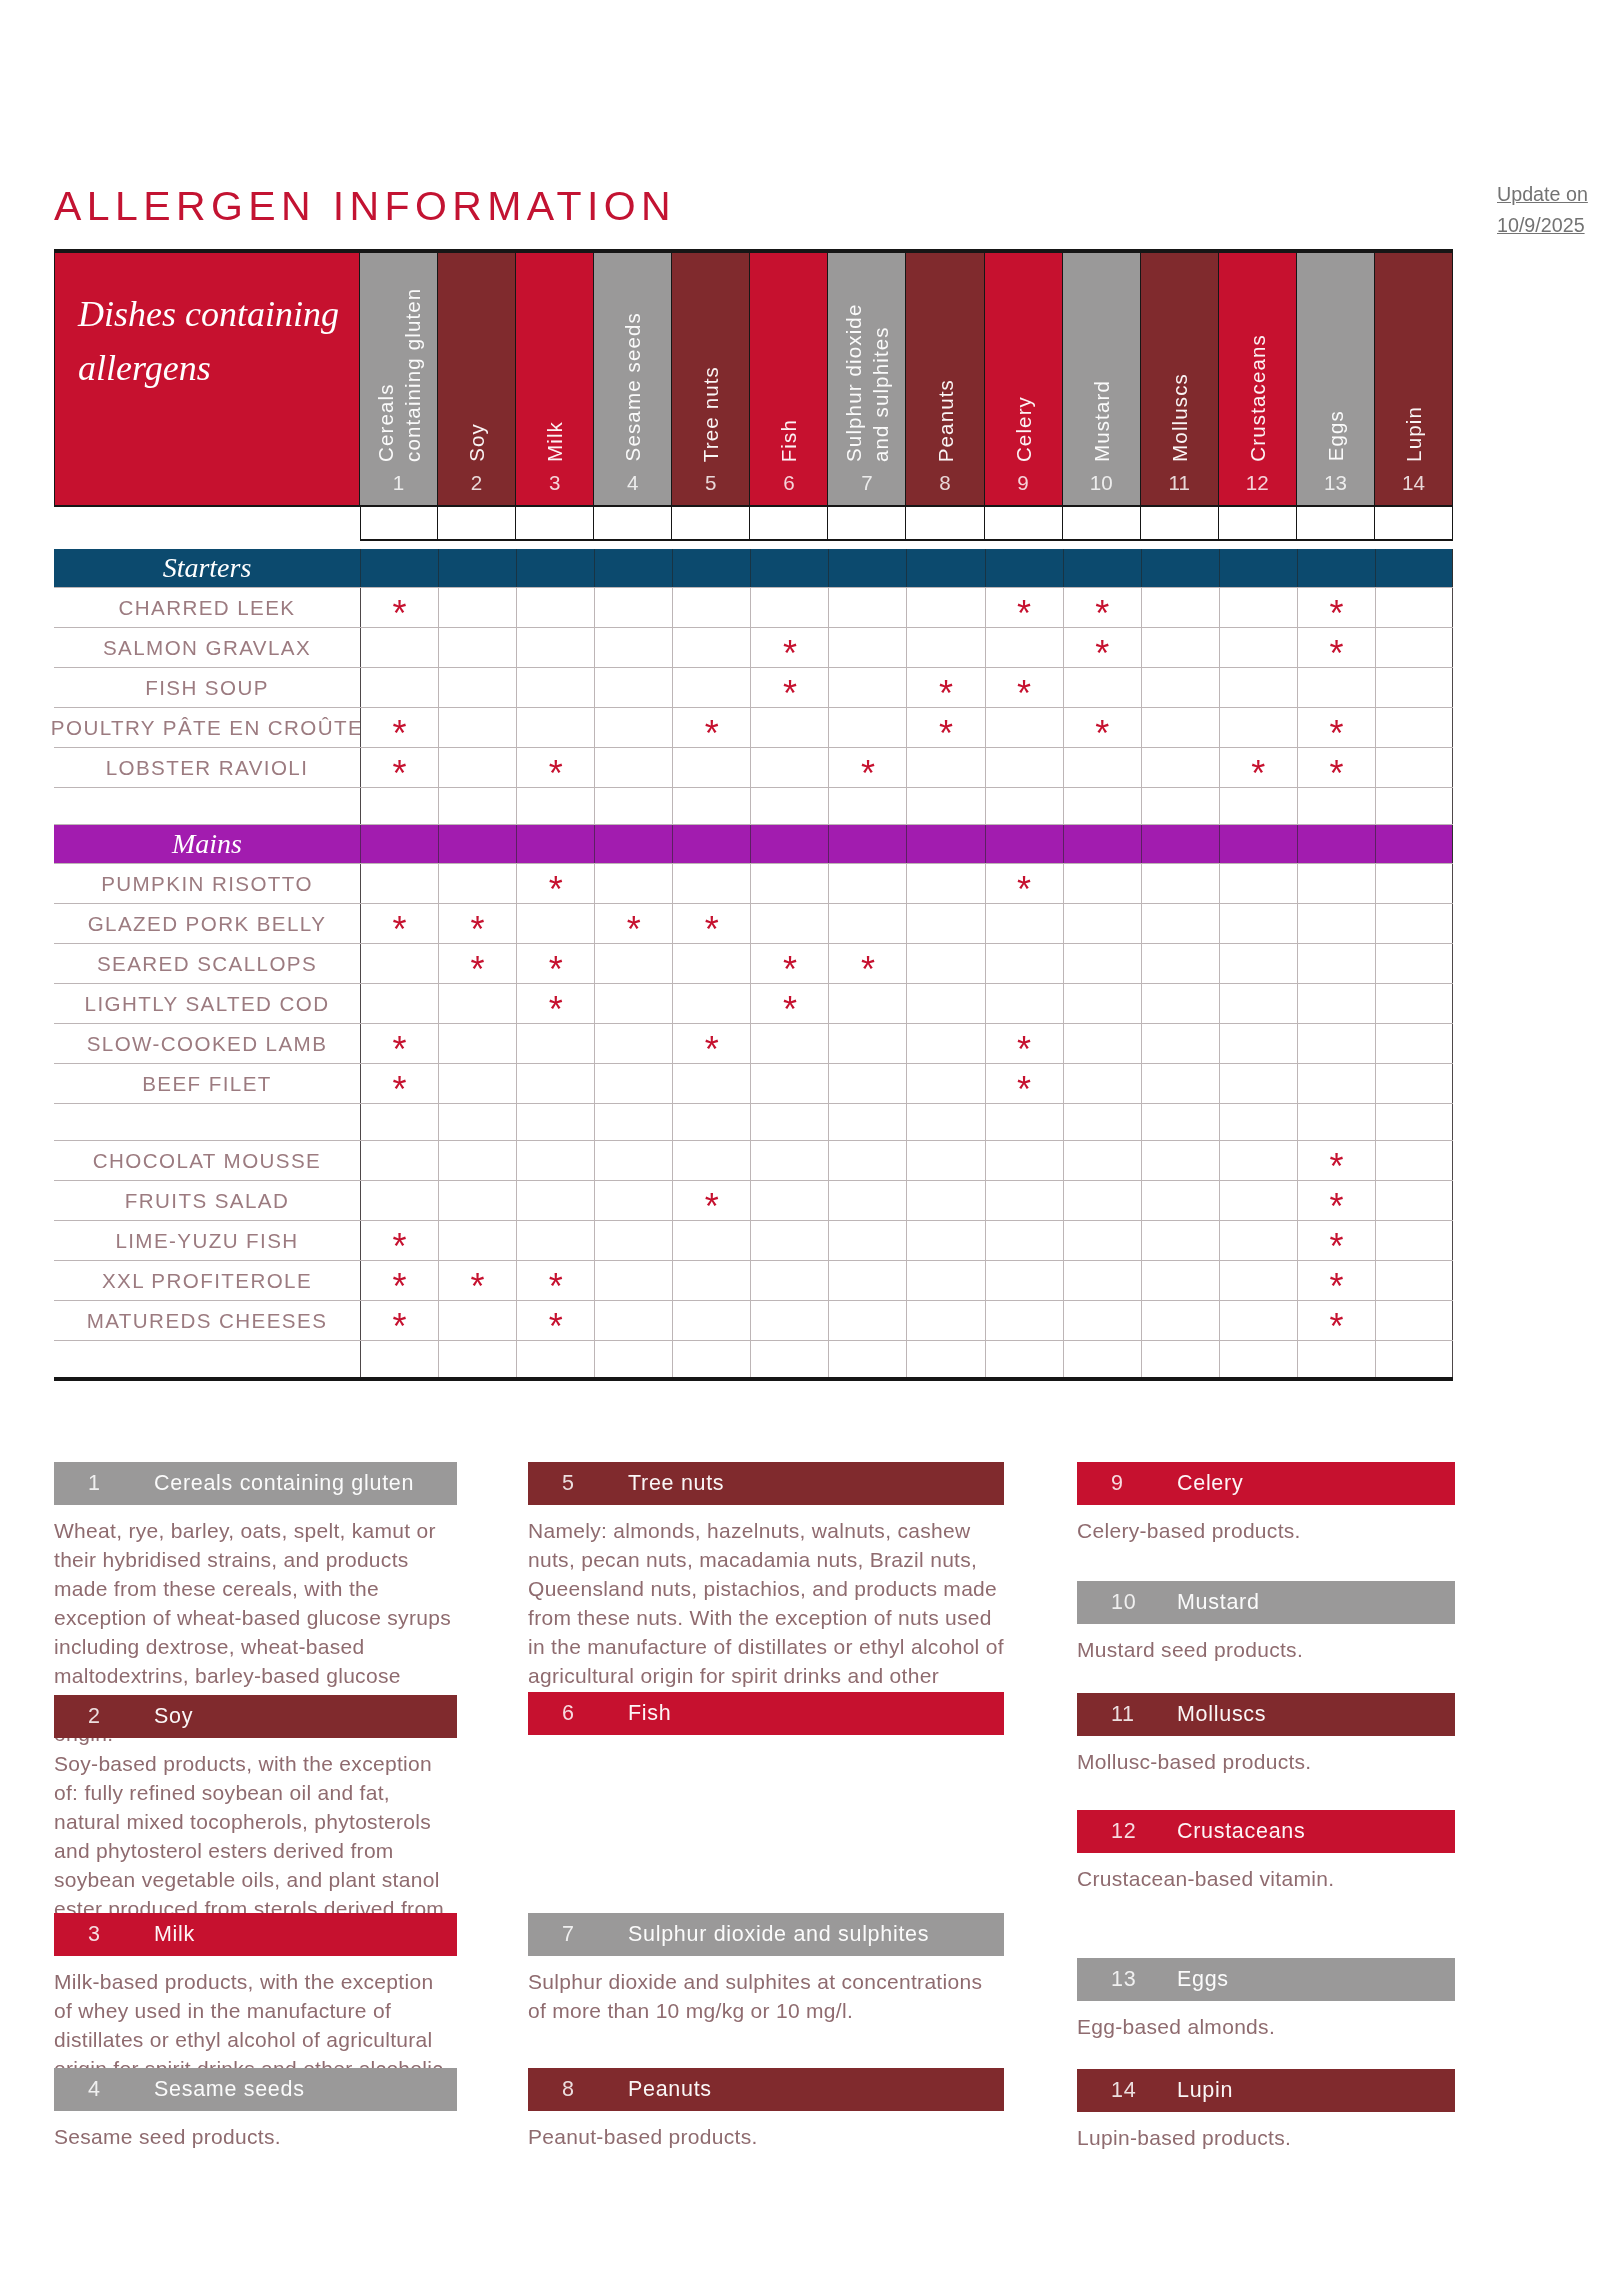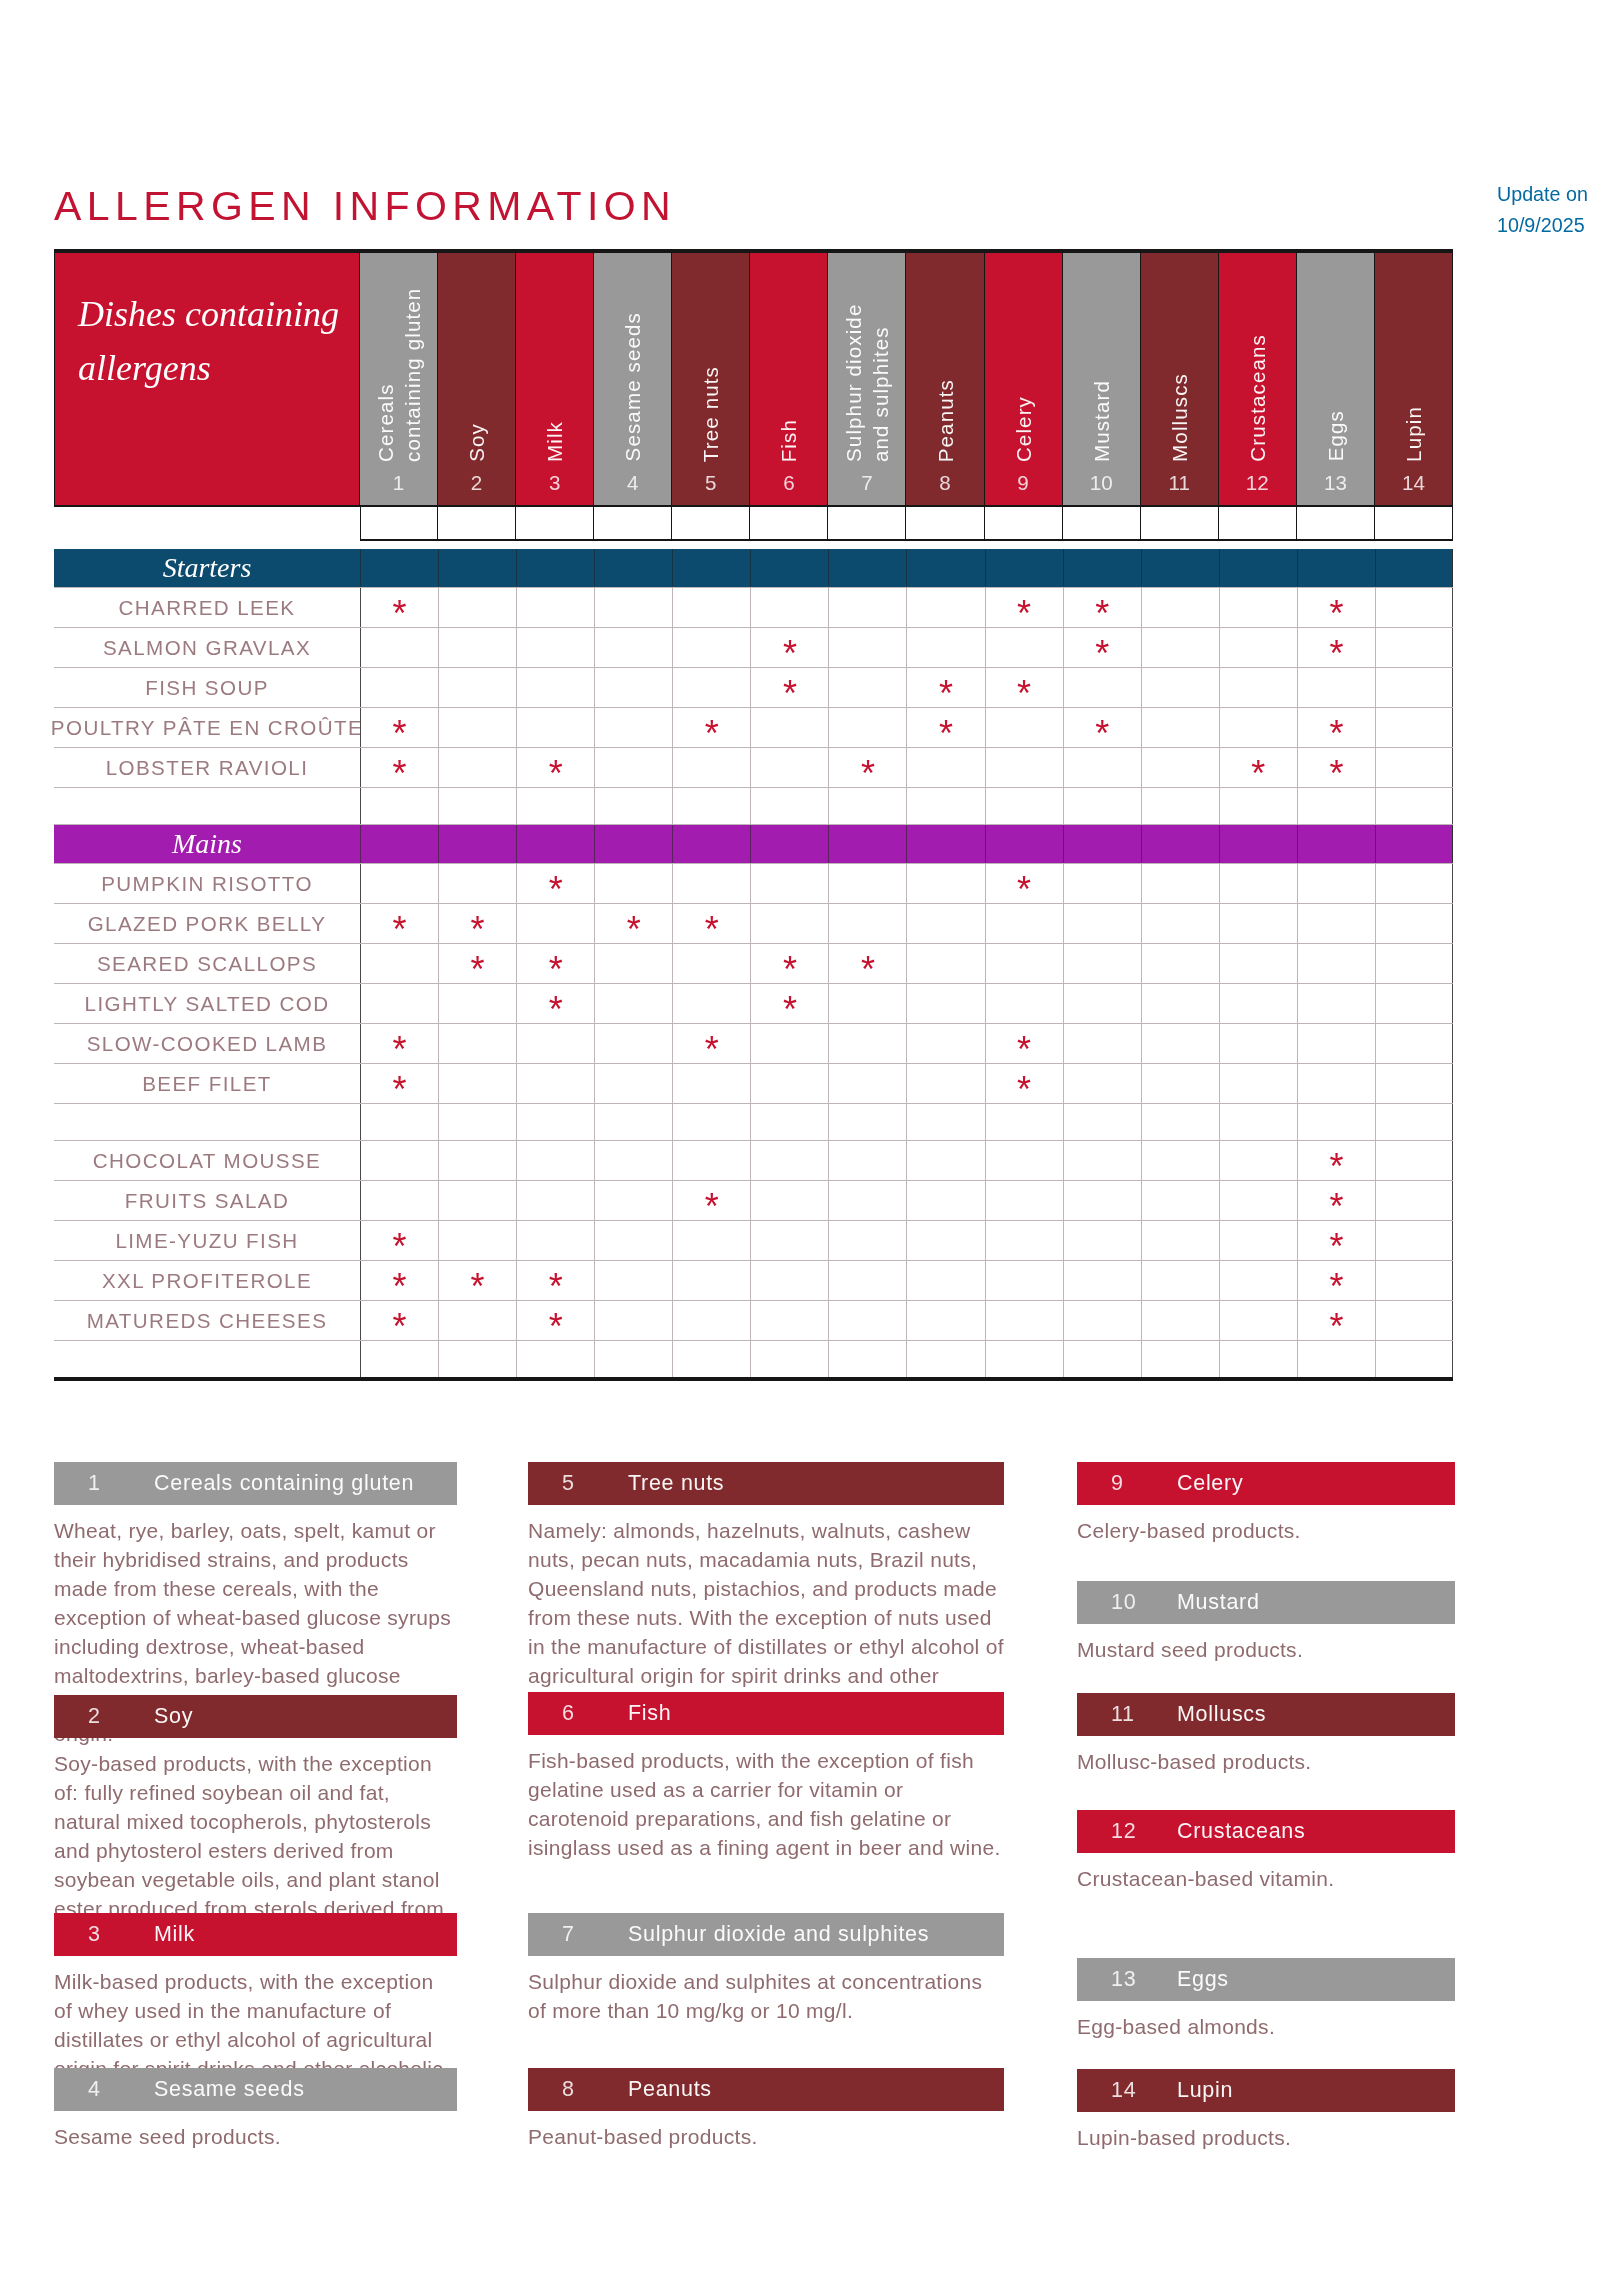--- a/index.html
+++ b/index.html
@@ -9,21 +9,21 @@
   }
 
   
   .doc-title {
     position:absolute; left:54px; top:183px; width:1399px;
     font-size:41px; font-weight:400;
     letter-spacing:5.4px; color:#C31332;
   }
   .update-block {
     position:absolute; left:1497px; top:179px;
-    font-size:19.7px; line-height:31px; color:#0369a1;
+    font-size:19.7px; line-height:31px; color:#737373;text-decoration:underline;
   }
 
   
   .allergen-table {
     position:absolute; left:54px; top:249px; width:1399px;
     border-top:4.5px solid #161616; border-bottom:4.5px solid #161616;
   }
   .t-row { display:grid; grid-template-columns:306px repeat(14, 1fr); }
   .cell { position:relative; min-width:0; }
 
@@ -699,21 +699,20 @@
           <span class="lg-num">5</span>
           <span class="lg-label">Tree nuts</span>
         </div>
         <div class="legend-text">Namely: almonds, hazelnuts, walnuts, cashew nuts, pecan nuts, macadamia nuts, Brazil nuts, Queensland nuts, pistachios, and products made from these nuts. With the exception of nuts used in the manufacture of distillates or ethyl alcohol of agricultural origin for spirit drinks and other alcoholic beverages.</div>
       </div>
       <div class="legend-item" style="left: 528px; top: 1692px; width: 476px;">
         <div class="legend-band" style="background: rgb(198, 17, 47);">
           <span class="lg-num">6</span>
           <span class="lg-label">Fish</span>
         </div>
-        <div class="legend-text">Fish-based products, with the exception of fish gelatine used as a carrier for vitamin or carotenoid preparations, and fish gelatine or isinglass used as a fining agent in beer and wine.</div>
       </div>
       <div class="legend-item" style="left: 528px; top: 1913px; width: 476px;">
         <div class="legend-band" style="background: rgb(154, 153, 153);">
           <span class="lg-num">7</span>
           <span class="lg-label">Sulphur dioxide and sulphites</span>
         </div>
         <div class="legend-text">Sulphur dioxide and sulphites at concentrations of more than 10 mg/kg or 10 mg/l.</div>
       </div>
       <div class="legend-item" style="left: 528px; top: 2068px; width: 476px;">
         <div class="legend-band" style="background: rgb(128, 42, 45);">

